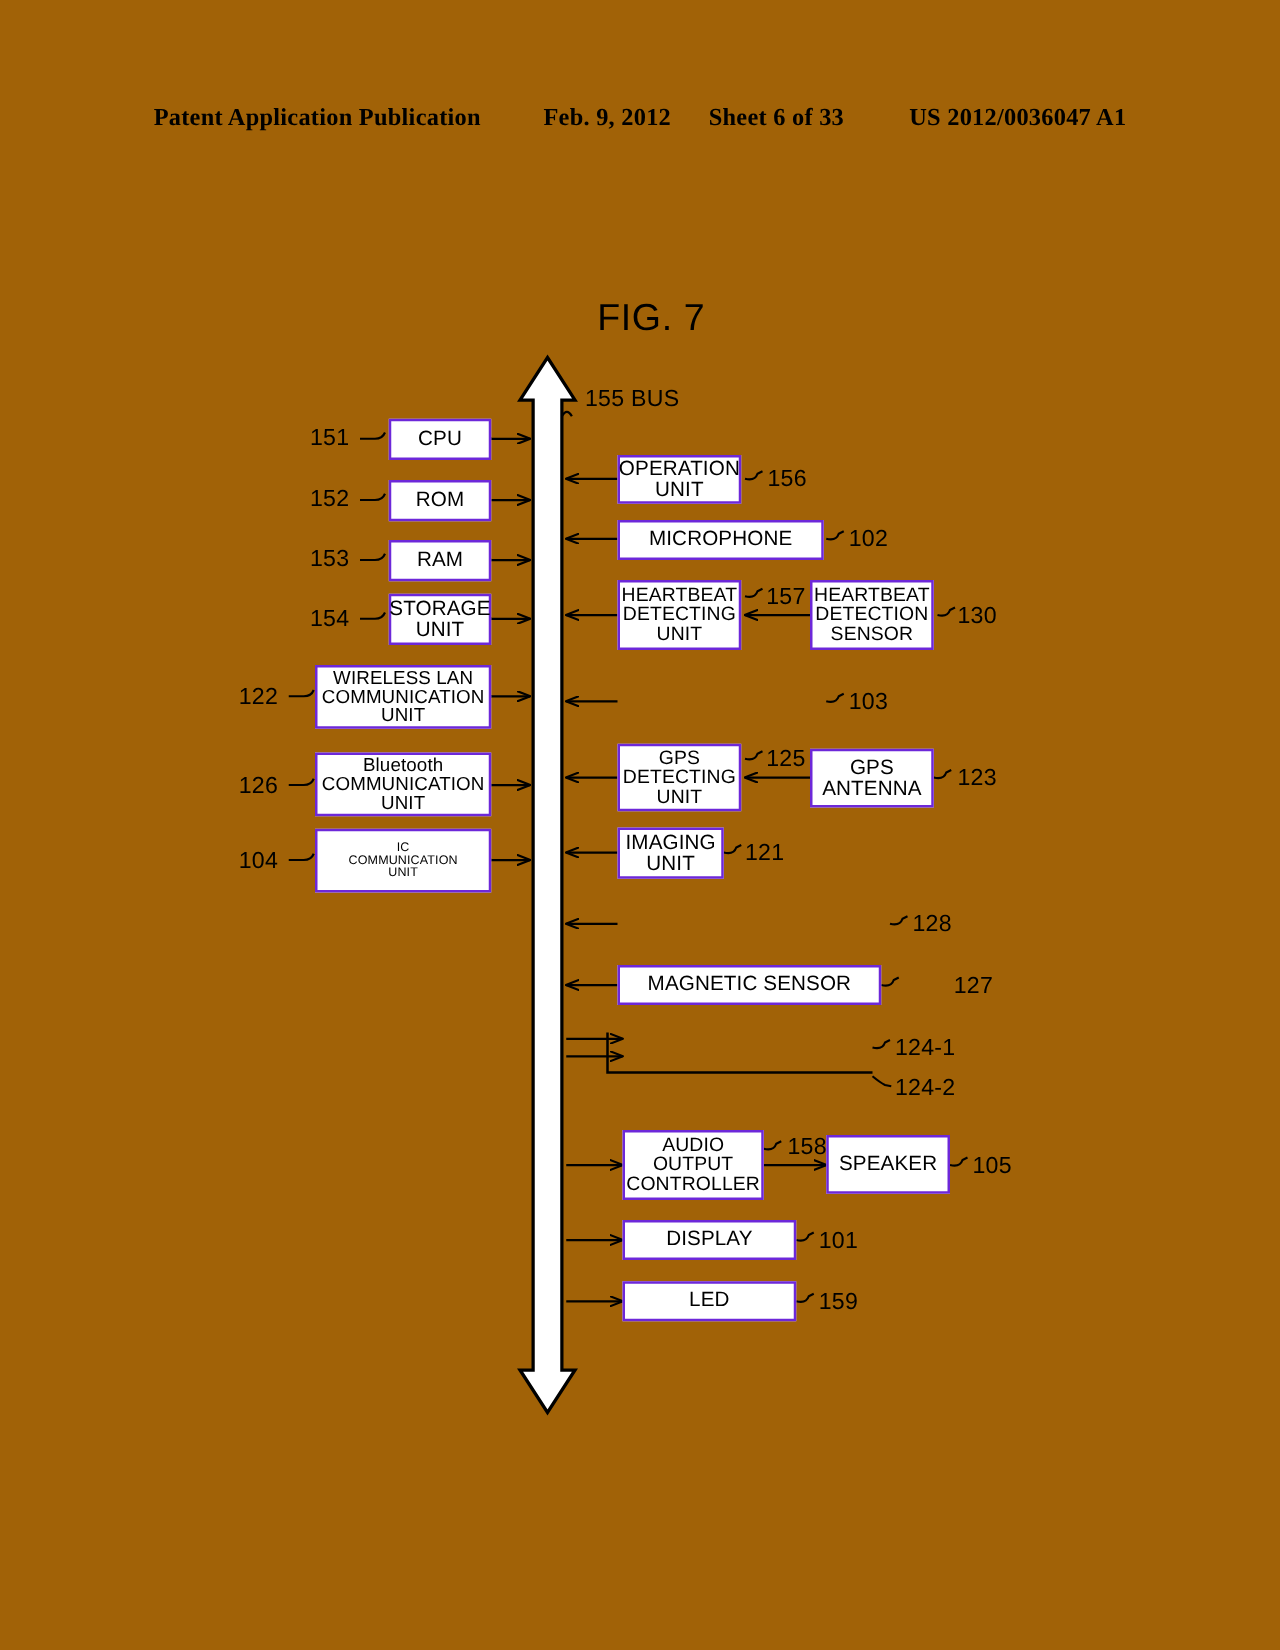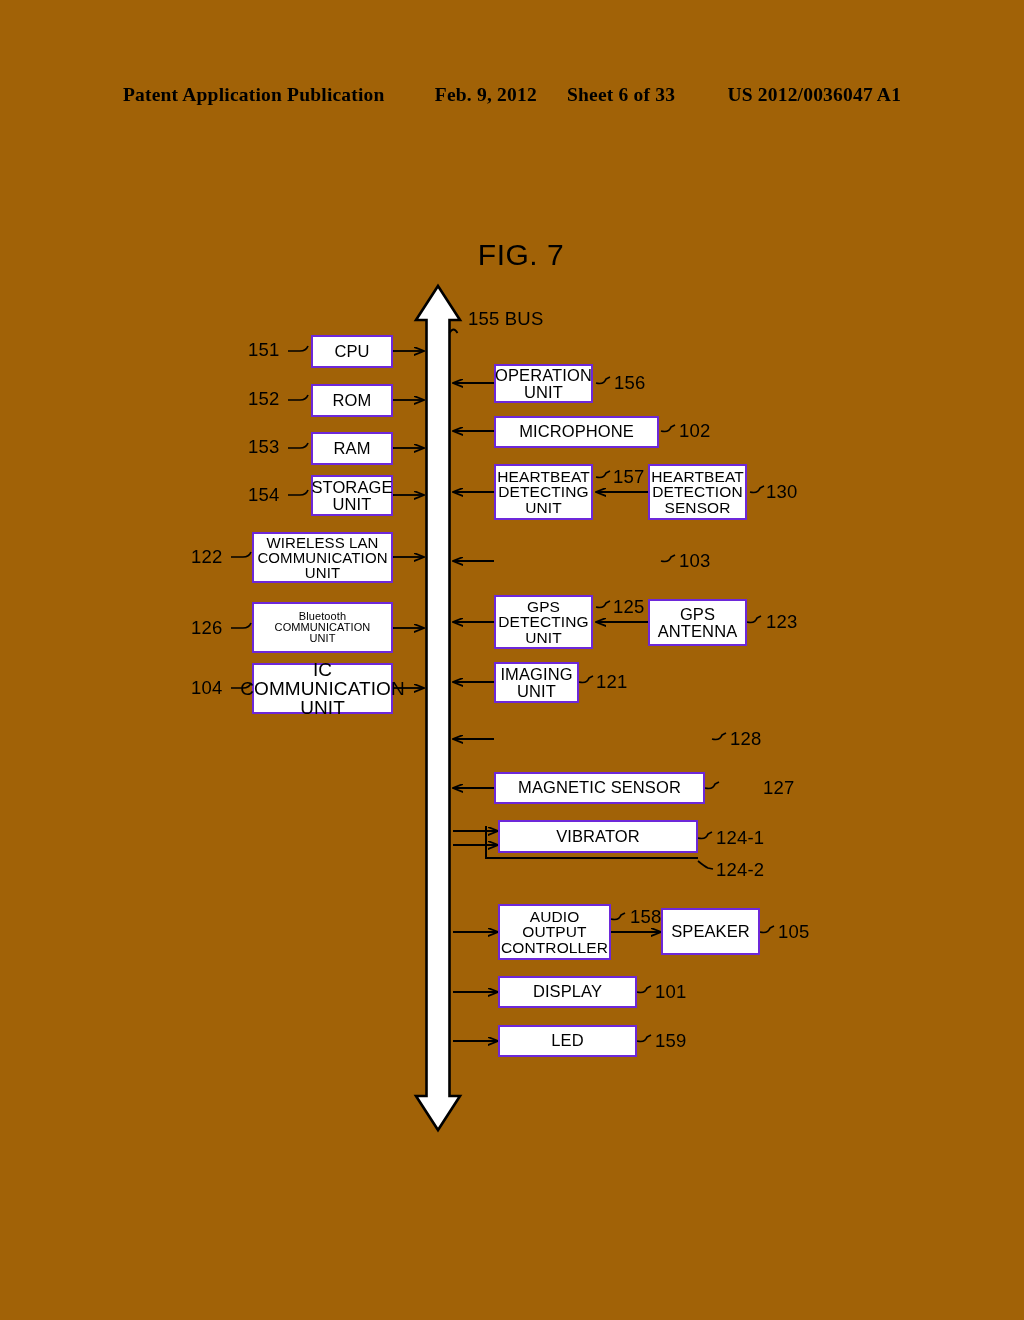--- a/index.html
+++ b/index.html
@@ -232,30 +232,30 @@
 
   <div class="blk multi" style="left:252px; top:532px; width:141px; height:51px; font-size:15px;">
     <span>WIRELESS LAN
 COMMUNICATION
 UNIT</span>
   </div>
   <div class="ref l" style="left:191px; top:546px;">
     <span>122</span>
   </div>
 
-  <div class="blk multi" style="left:252px; top:602px; width:141px; height:51px; font-size:11px;">
+  <div class="blk multi" style="left:252px; top:602px; width:141px; height:51px; font-size:15px;">
     <span>Bluetooth
 COMMUNICATION
 UNIT</span>
   </div>
   <div class="ref l" style="left:191px; top:617px;">
     <span>126</span>
   </div>
 
-  <div class="blk multi" style="left:252px; top:663px; width:141px; height:51px; font-size:19px;">
+  <div class="blk multi" style="left:252px; top:663px; width:141px; height:51px; font-size:10px;">
     <span>IC
 COMMUNICATION
 UNIT</span>
   </div>
   <div class="ref l" style="left:191px; top:677px;">
     <span>104</span>
   </div>
 
   <div class="blk multi" style="left:494px; top:364px; width:99px; height:39px;">
     <span>OPERATION
@@ -323,23 +323,20 @@
     <span>128</span>
   </div>
 
   <div class="blk" style="left:494px; top:772px; width:211px; height:32px;">
     <span>MAGNETIC SENSOR</span>
   </div>
   <div class="ref r" style="left:723px; top:777px;margin-left:40px;">
     <span>127</span>
   </div>
 
-  <div class="blk" style="left:498px; top:820px; width:200px; height:33px;">
-    <span>VIBRATOR</span>
-  </div>
   <div class="ref r" style="left:716px; top:827px;">
     <span>124-1</span>
   </div>
   <div class="ref r" style="left:716px; top:859px;">
     <span>124-2</span>
   </div>
 
   <div class="blk multi" style="left:498px; top:904px; width:113px; height:56px; font-size:15.5px;">
     <span>AUDIO
 OUTPUT

